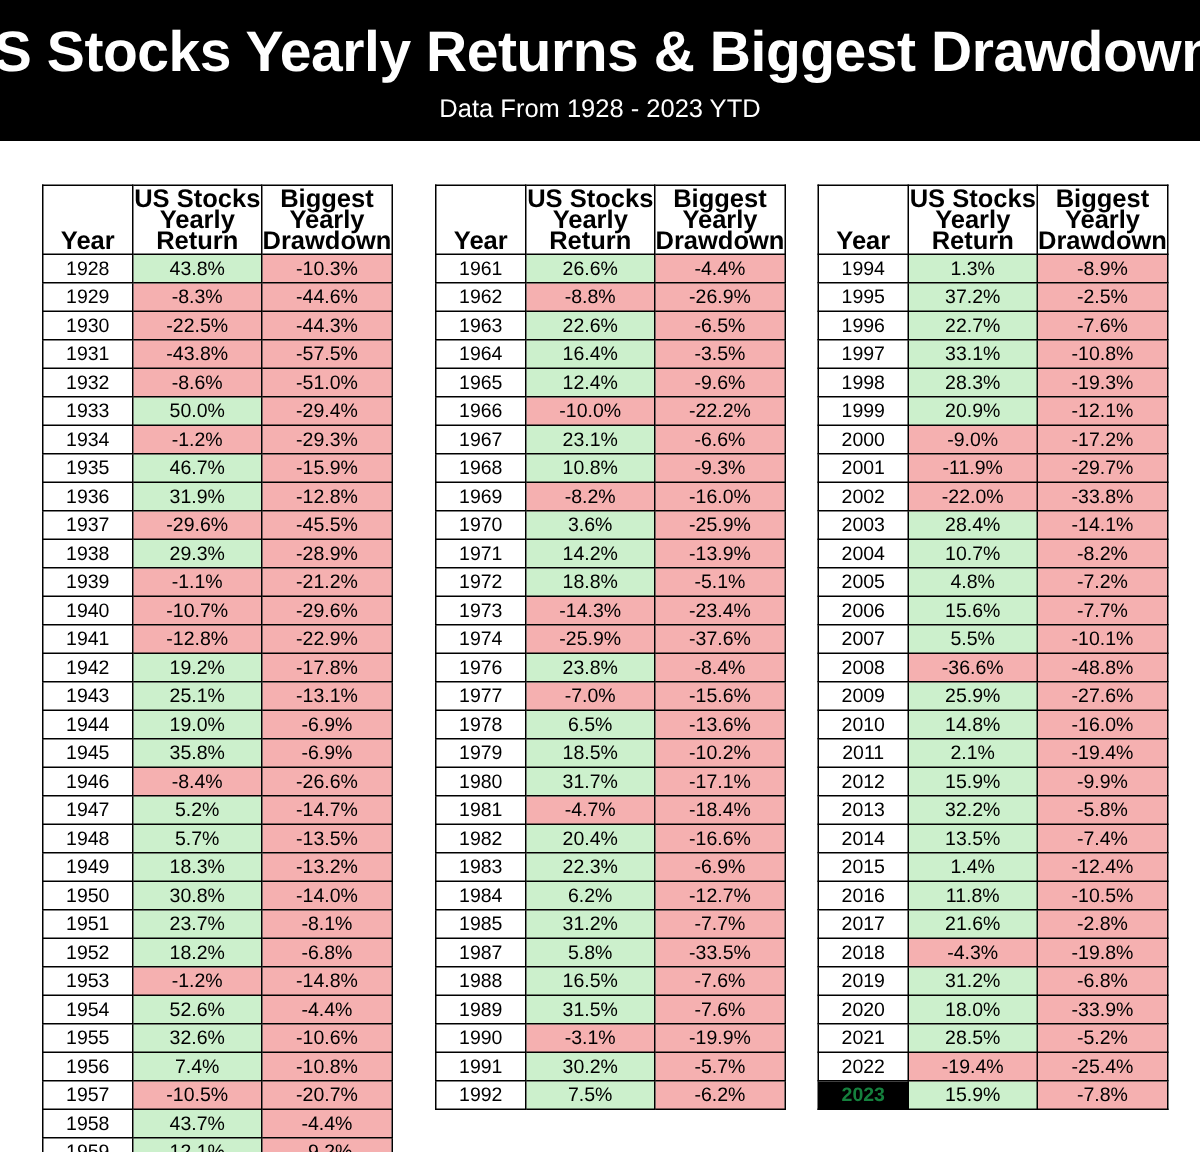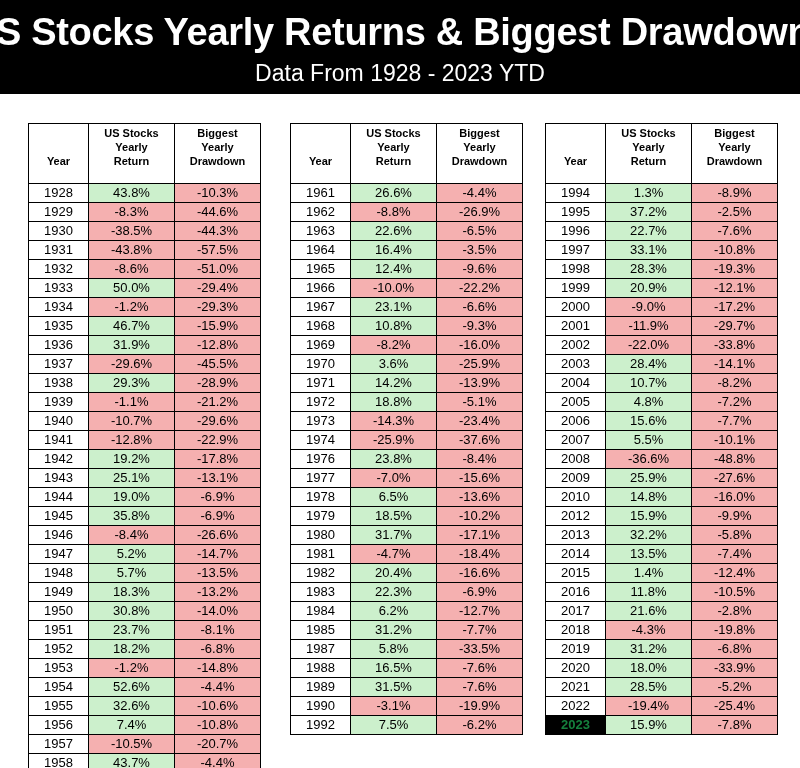--- a/index.html
+++ b/index.html
@@ -30,21 +30,21 @@
   }
   #page-title {
     font-size: 38px;
     font-weight: bold;
     letter-spacing: -0.3px;
     line-height: 1.1;
     text-align: center;
     white-space: nowrap;
   }
   #page-subtitle {
-    font-size: 23px;
+    font-size: 17px;
     font-weight: normal;
     line-height: 1.1;
     margin-top: 7px;
     text-align: center;
     white-space: nowrap;
   }
 
   
   #tables-area {
     position: relative;
@@ -75,25 +75,25 @@
     text-align: center;
     padding: 0;
     height: 18px;
     line-height: 18px;
     color: #000000;
     background-clip: padding-box;
   }
 
   .stock-table thead th {
     font-weight: bold;
-    font-size: 11px;
+    font-size: 17px;
     line-height: 14px;
     height: 44px;
     vertical-align: bottom;
-    padding-bottom: 15px;
+    padding-bottom: 1px;
     background: #ffffff;
     margin-top: 33px;
   }
   .stock-table thead th.th-year {
     vertical-align: bottom;
   }
   .stock-table thead th .hdr-line {
     display: block;
   }
 
@@ -144,21 +144,21 @@
           <td class="pos">43.8%</td>
           <td class="neg">-10.3%</td>
         </tr>
         <tr>
           <td class="year-cell">1929</td>
           <td class="neg">-8.3%</td>
           <td class="neg">-44.6%</td>
         </tr>
         <tr>
           <td class="year-cell">1930</td>
-          <td class="neg">-38.5%</td>
+          <td class="neg">-22.5%</td>
           <td class="neg">-44.3%</td>
         </tr>
         <tr>
           <td class="year-cell">1931</td>
           <td class="neg">-43.8%</td>
           <td class="neg">-57.5%</td>
         </tr>
         <tr>
           <td class="year-cell">1932</td>
           <td class="neg">-8.6%</td>
@@ -457,20 +457,25 @@
           <td class="year-cell">1989</td>
           <td class="pos">31.5%</td>
           <td class="neg">-7.6%</td>
         </tr>
         <tr>
           <td class="year-cell">1990</td>
           <td class="neg">-3.1%</td>
           <td class="neg">-19.9%</td>
         </tr>
         <tr>
+          <td class="year-cell">1991</td>
+          <td class="pos">30.2%</td>
+          <td class="neg">-5.7%</td>
+        </tr>
+        <tr>
           <td class="year-cell">1992</td>
           <td class="pos">7.5%</td>
           <td class="neg">-6.2%</td>
         </tr>
       </tbody>
     </table>
     <table class="stock-table" id="table-3">
       <colgroup>
         <col class="col-year">
         <col class="col-return">
@@ -571,20 +576,25 @@
           <td class="year-cell">2009</td>
           <td class="pos">25.9%</td>
           <td class="neg">-27.6%</td>
         </tr>
         <tr>
           <td class="year-cell">2010</td>
           <td class="pos">14.8%</td>
           <td class="neg">-16.0%</td>
         </tr>
         <tr>
+          <td class="year-cell">2011</td>
+          <td class="pos">2.1%</td>
+          <td class="neg">-19.4%</td>
+        </tr>
+        <tr>
           <td class="year-cell">2012</td>
           <td class="pos">15.9%</td>
           <td class="neg">-9.9%</td>
         </tr>
         <tr>
           <td class="year-cell">2013</td>
           <td class="pos">32.2%</td>
           <td class="neg">-5.8%</td>
         </tr>
         <tr>

